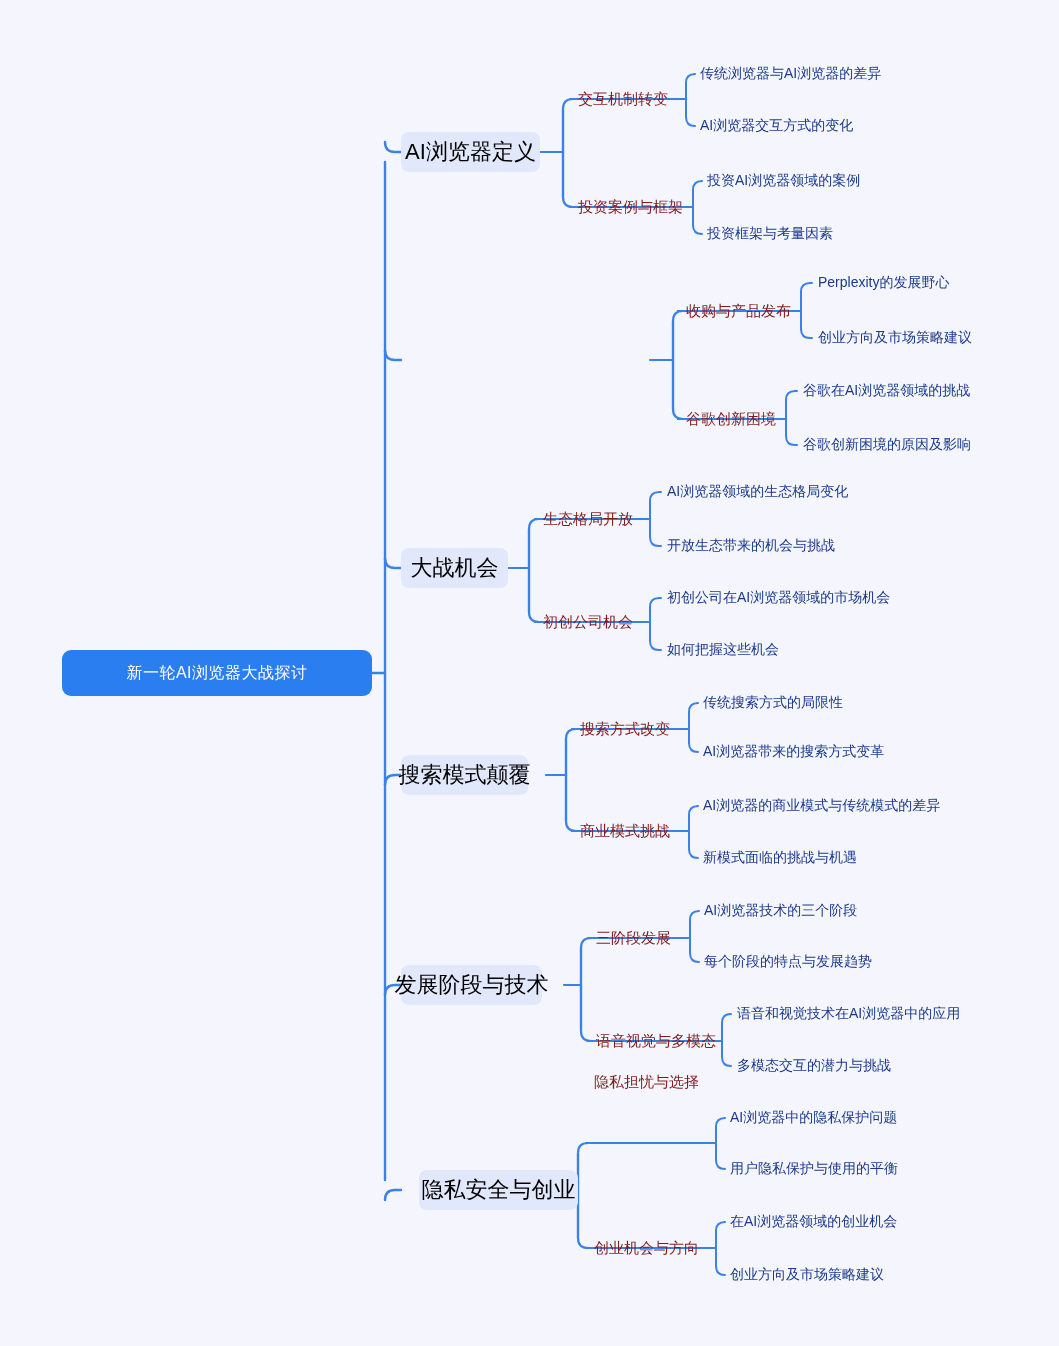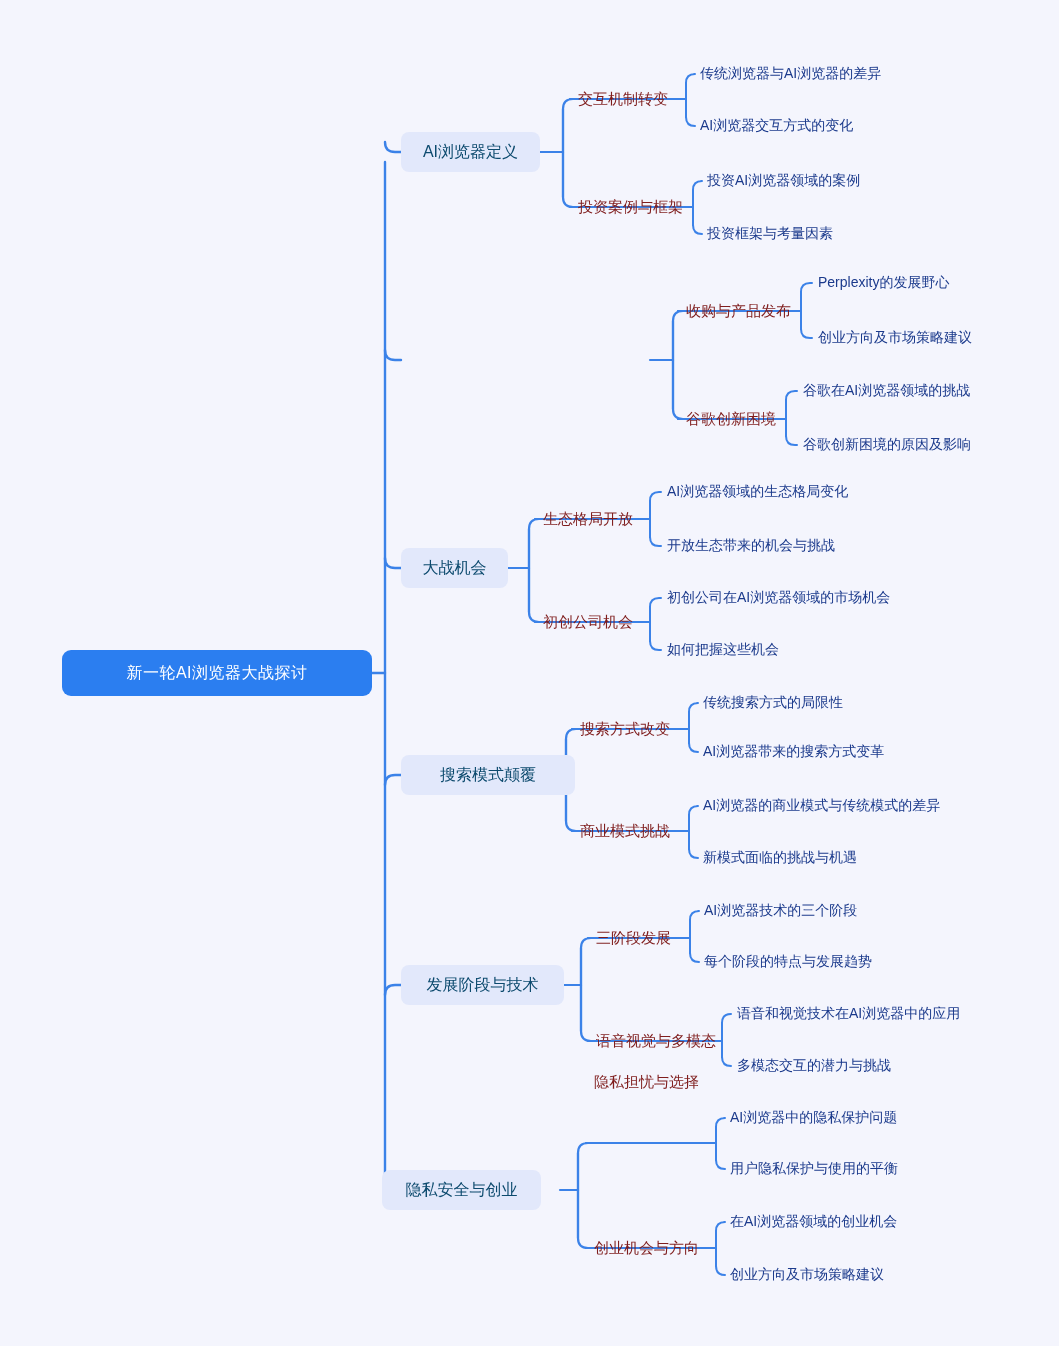--- a/index.html
+++ b/index.html
@@ -58,22 +58,22 @@
     height: 40px;
     background: #e2e8fb;
     border-radius: 8px;
     display: flex;
     align-items: center;
     justify-content: center;
     padding: 0 22px;
     box-sizing: border-box;
   }
   .l1-node .node-label {
-    color: #0c4a6e;
-    font-size: 16px;
+    color: #000000;
+    font-size: 22px;
     white-space: nowrap;
   }
 
   
   .l2-node {
     position: absolute;
     height: 22px;
     display: flex;
     align-items: center;
     white-space: nowrap;
@@ -266,21 +266,21 @@
   <div class="l2-node" id="b2c1" style="left: 543px; top: 611px;">
     <span class="node-label">初创公司机会</span>
   </div>
   <div class="l3-node" id="b2c1l0" style="left: 667px; top: 588px;">
     <span class="node-label">初创公司在AI浏览器领域的市场机会</span>
   </div>
   <div class="l3-node" id="b2c1l1" style="left: 667px; top: 640px;">
     <span class="node-label">如何把握这些机会</span>
   </div>
 
-  <div class="l1-node" id="b3" style="left: 401px; top: 755px; width: 174px; background: rgb(226, 232, 251);">
+  <div class="l1-node" id="b3" style="left: 401px; top: 755px; width: 127px; background: rgb(226, 232, 251);">
     <span class="node-label">搜索模式颠覆</span>
   </div>
   <div class="l2-node" id="b3c0" style="left: 580px; top: 718px;">
     <span class="node-label">搜索方式改变</span>
   </div>
   <div class="l3-node" id="b3c0l0" style="left: 703px; top: 693px;">
     <span class="node-label">传统搜索方式的局限性</span>
   </div>
   <div class="l3-node" id="b3c0l1" style="left: 703px; top: 742px;">
     <span class="node-label">AI浏览器带来的搜索方式变革</span>
@@ -288,21 +288,21 @@
   <div class="l2-node" id="b3c1" style="left: 580px; top: 820px;">
     <span class="node-label">商业模式挑战</span>
   </div>
   <div class="l3-node" id="b3c1l0" style="left: 703px; top: 796px;">
     <span class="node-label">AI浏览器的商业模式与传统模式的差异</span>
   </div>
   <div class="l3-node" id="b3c1l1" style="left: 703px; top: 848px;">
     <span class="node-label">新模式面临的挑战与机遇</span>
   </div>
 
-  <div class="l1-node" id="b4" style="left: 401px; top: 965px; width: 163px; background: rgb(226, 232, 251);">
+  <div class="l1-node" id="b4" style="left: 401px; top: 965px; width: 141px; background: rgb(226, 232, 251);">
     <span class="node-label">发展阶段与技术</span>
   </div>
   <div class="l2-node" id="b4c0" style="left: 596px; top: 927px;">
     <span class="node-label">三阶段发展</span>
   </div>
   <div class="l3-node" id="b4c0l0" style="left: 704px; top: 901px;">
     <span class="node-label">AI浏览器技术的三个阶段</span>
   </div>
   <div class="l3-node" id="b4c0l1" style="left: 704px; top: 952px;">
     <span class="node-label">每个阶段的特点与发展趋势</span>
@@ -310,21 +310,21 @@
   <div class="l2-node" id="b4c1" style="left: 596px; top: 1030px;">
     <span class="node-label">语音视觉与多模态</span>
   </div>
   <div class="l3-node" id="b4c1l0" style="left: 737px; top: 1004px;">
     <span class="node-label">语音和视觉技术在AI浏览器中的应用</span>
   </div>
   <div class="l3-node" id="b4c1l1" style="left: 737px; top: 1056px;">
     <span class="node-label">多模态交互的潜力与挑战</span>
   </div>
 
-  <div class="l1-node" id="b5" style="left: 382px; top: 1170px; width: 159px; background: rgb(226, 232, 251); text-align: center;">
+  <div class="l1-node" id="b5" style="left: 419px; top: 1170px; width: 159px; background: rgb(226, 232, 251); text-align: center;">
     <span class="node-label">隐私安全与创业</span>
   </div>
   <div class="l2-node" id="b5c0" style="left: 594px; top: 1071px;">
     <span class="node-label">隐私担忧与选择</span>
   </div>
   <div class="l3-node" id="b5c0l0" style="left: 730px; top: 1108px;">
     <span class="node-label">AI浏览器中的隐私保护问题</span>
   </div>
   <div class="l3-node" id="b5c0l1" style="left: 730px; top: 1159px;">
     <span class="node-label">用户隐私保护与使用的平衡</span>

